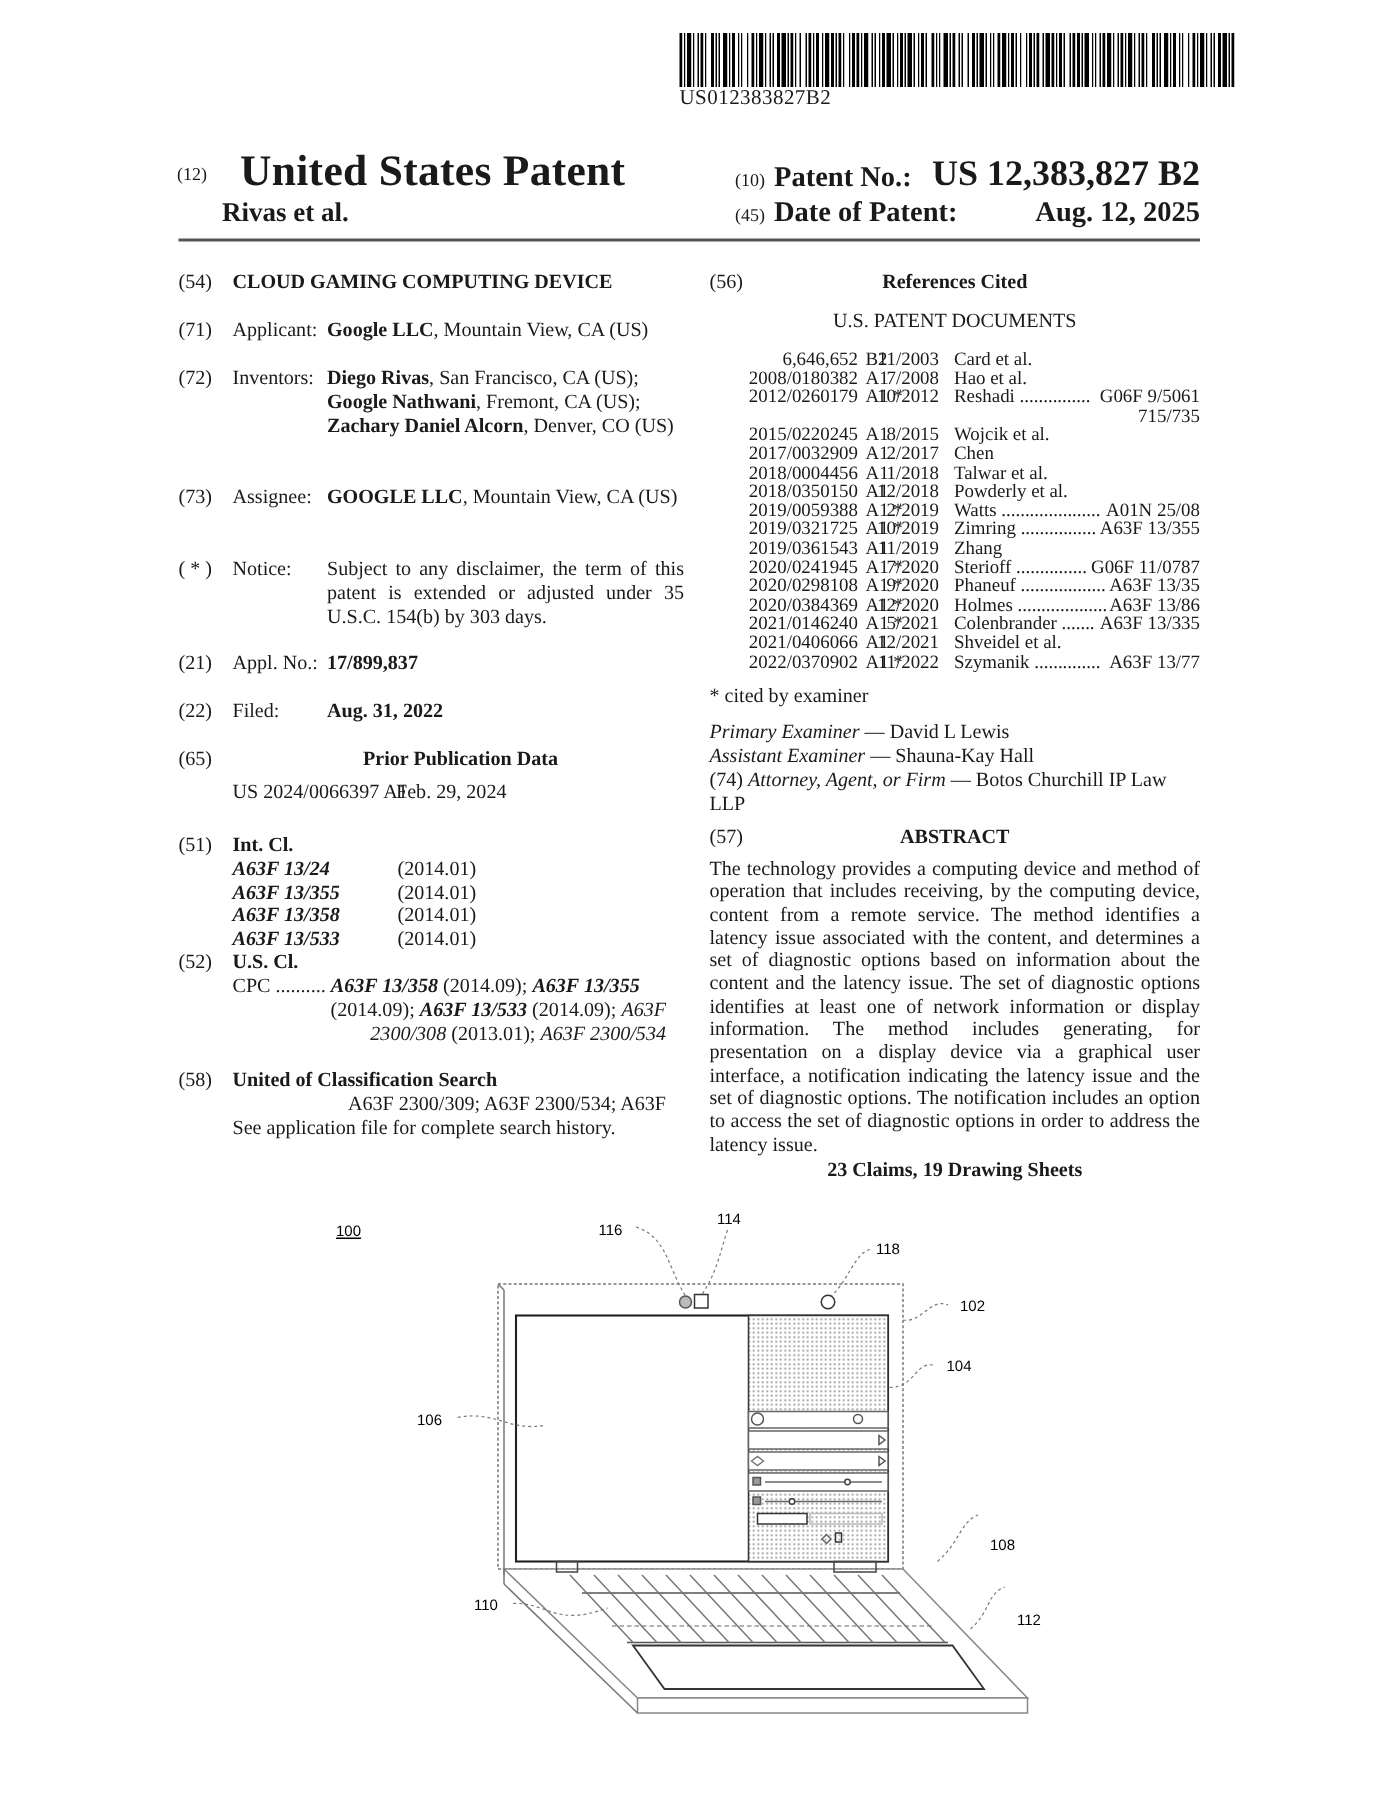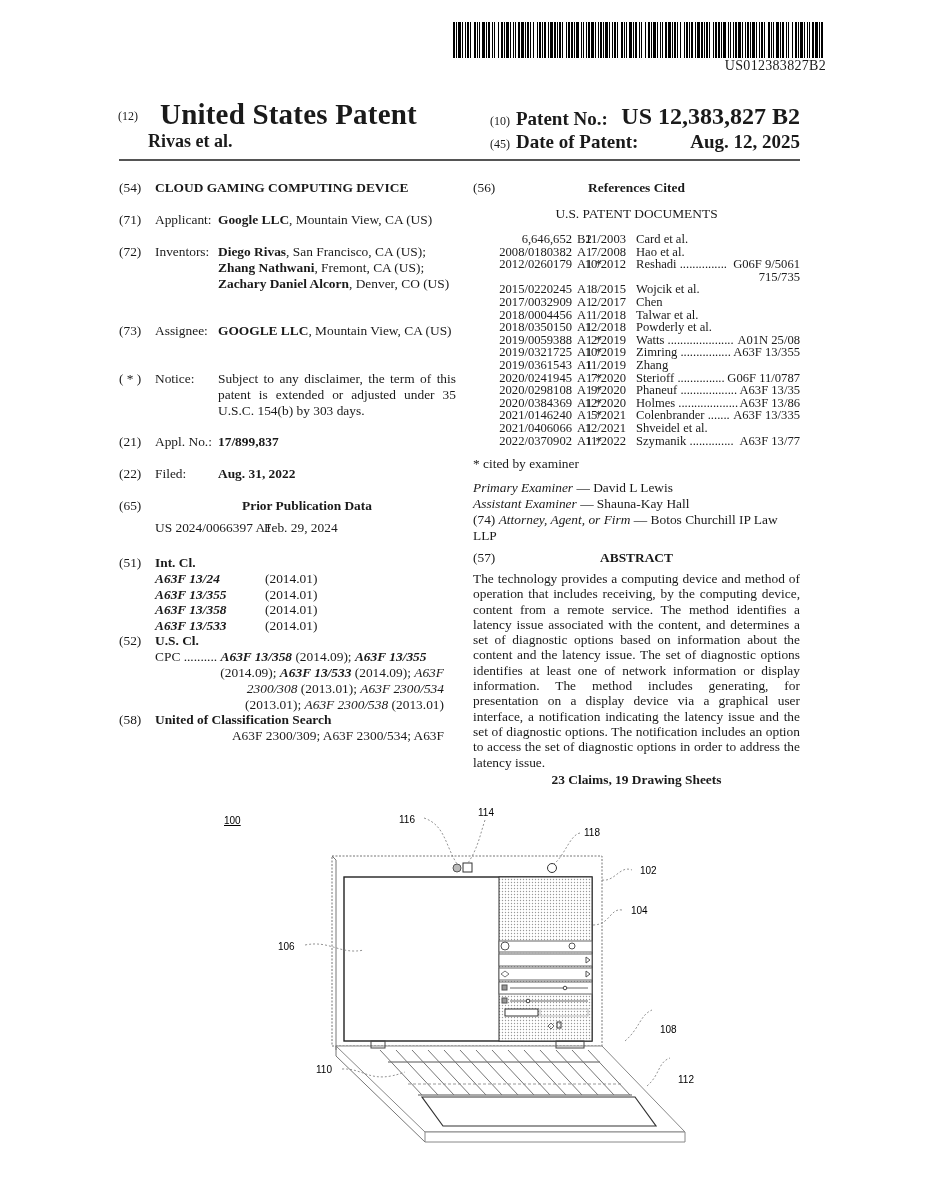--- a/index.html
+++ b/index.html
@@ -1,20 +1,20 @@
 <!DOCTYPE html>
 <html><head>
 <meta charset="utf-8">
 <style>
   html,body{margin:0;padding:0;background:#fff;}
   body{width:931px;height:1200px;position:relative;overflow:hidden;font-family:"Liberation Serif","DejaVu Serif",serif;color:#1a1a1a;}
   .abs{position:absolute;}
   .barcode{left:453px;top:22px;width:373px;height:36px;display:flex;align-items:stretch;}
   .barcode span{display:block;background:#000;height:100%;}
-  .bc-num{left:453px;top:58px;width:373px;text-align:right;font-size:14px;letter-spacing:0.3px;}
+  .bc-num{left:453px;top:58px;width:373px;text-align:left;font-size:14px;letter-spacing:0.3px;}
   .hdr-left-code{left:118px;top:109px;font-size:12px;}
   .hdr-title{left:148px;top:98px;font-size:29px;font-weight:bold;letter-spacing:0.2px;margin-left:12px;}
   .hdr-inventor{left:148px;top:131px;font-size:18px;font-weight:bold;}
   .hdr-r1{left:490px;top:108px;}
   .hdr-r2{left:490px;top:131px;}
   .hdr-row .c{font-size:12px;margin-right:6px;}
   .hdr-row .lbl{font-size:19px;font-weight:bold;}
   .hdr-val1{right:131px;top:103px;font-size:24px;font-weight:bold;}
   .hdr-val2{right:131px;top:131px;font-size:19px;font-weight:bold;}
   .rule{left:119px;top:159px;width:681px;height:2px;background:#555;}
@@ -315,21 +315,21 @@
   <span class="num">(71)</span>
   <span class="key">Applicant:</span>
   <span class="val"><b>Google LLC</b><span>, Mountain View, CA (US)</span></span>
 </div>
 
 <div class="abs lc" style="top:244px;">
   <span class="num">(72)</span>
   <span class="key">Inventors:</span>
   <span class="val" style="text-align:left;">
     <b>Diego Rivas</b><span>, San Francisco, CA (US);</span><br>
-    <b>Zhang Nathwani</b><span>, Fremont, CA (US);</span><br>
+    <b>Google Nathwani</b><span>, Fremont, CA (US);</span><br>
     <b>Zachary Daniel Alcorn</b><span>, Denver, CO (US)</span>
   </span>
 </div>
 
 <div class="abs lc" style="top:323px;">
   <span class="num">(73)</span>
   <span class="key">Assignee:</span>
   <span class="val" style="text-align:left;"><b>GOOGLE LLC</b><span>, Mountain View, CA (US)</span></span>
 </div>
 
@@ -370,29 +370,29 @@
 </div>
 
 <div class="abs lc" style="top:633px;height:80px;">
   <span class="num">(52)</span>
   <span class="key" style="font-weight:bold;">U.S. Cl.</span>
   <div style="position:absolute;left:36px;top:16px;width:289px;">
     <span>CPC ..........</span>
     <b><i>A63F 13/358</i></b><span> (2014.09); </span><b><i>A63F 13/355</i></b>
     <div style="text-align:right;"><span>(2014.09); </span><b><i>A63F 13/533</i></b><span> (2014.09); </span><i>A63F</i></div>
     <div style="text-align:right;"><i>2300/308</i><span> (2013.01); </span><i>A63F 2300/534</i></div>
-    <div style="text-align:right;"><span>(2013.01); </span><i>A63F 2300/538</i><span> (2013.01)</span></div>
   </div>
 </div>
 
 <div class="abs lc" style="top:712px;height:80px;">
   <span class="num">(58)</span>
   <span class="key" style="font-weight:bold;">United of Classification Search</span>
   <div style="position:absolute;left:36px;top:16px;width:289px;">
     <div style="text-align:right;">A63F 2300/309; A63F 2300/534; A63F</div>
+    <div>See application file for complete search history.</div>
   </div>
 </div>
 
 <div class="abs rc" style="top:180px;">
   <span>(56)</span>
   <span style="position:absolute;left:0;width:327px;text-align:center;font-weight:bold;">References Cited</span>
 </div>
 <div class="abs rc center" style="top:206px;">U.S. PATENT DOCUMENTS</div>
 <div class="abs reftable" id="reftable">
     <div class="refrow">

